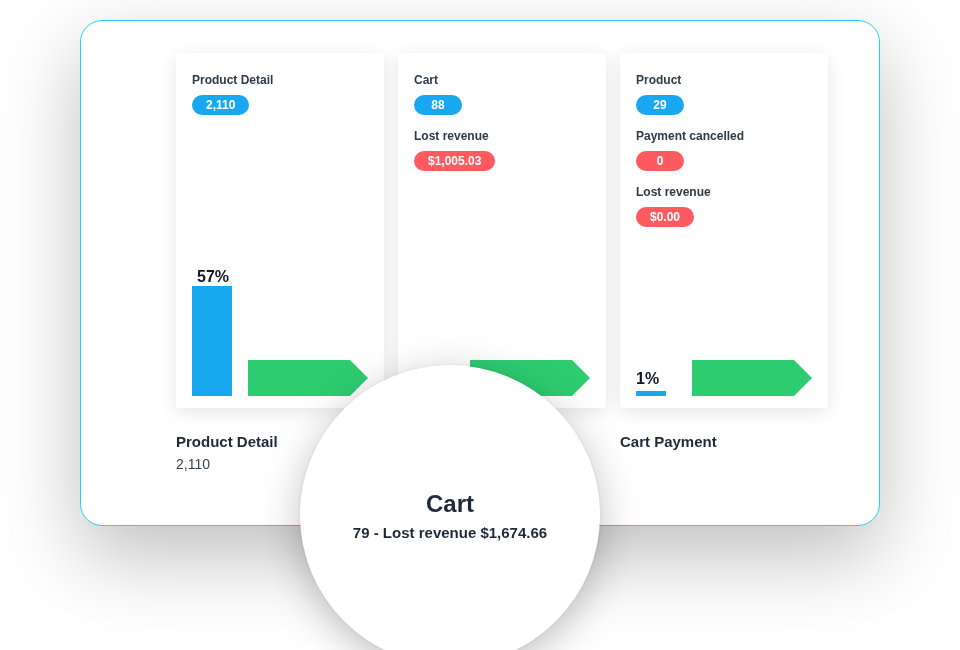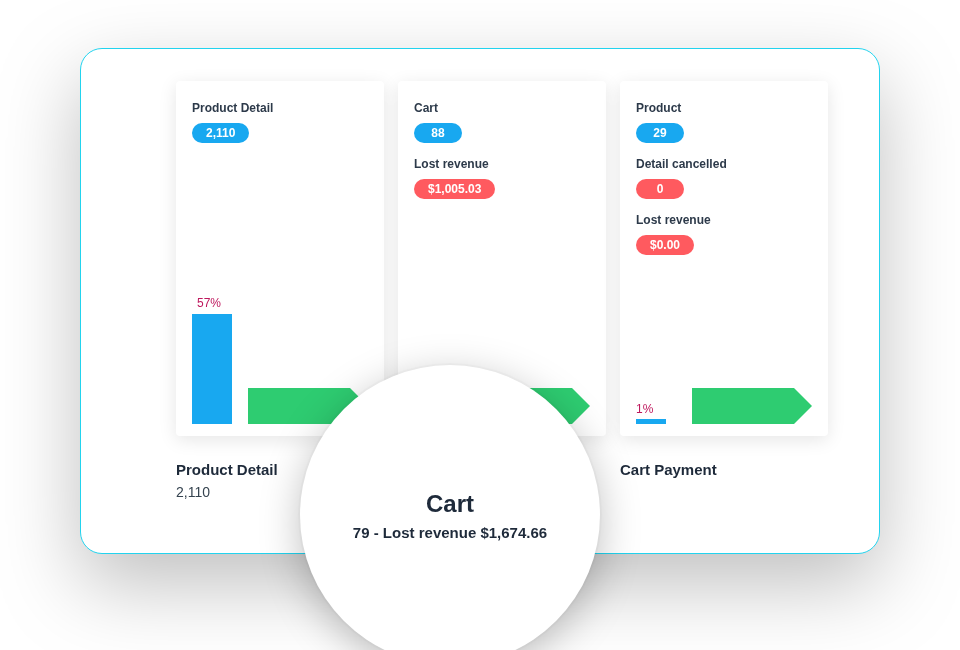--- a/index.html
+++ b/index.html
@@ -6,21 +6,21 @@
   body {
     width: 960px;
     height: 650px;
     font-family: -apple-system, BlinkMacSystemFont, "Segoe UI", Arial, sans-serif;
     background: #fff;
     position: relative;
   }
   .frame {
     position: absolute;
     left: 80px;
-    top: 48px;
+    top: 20px;
     width: 800px;
     height: 506px;
     border: 1px solid #22d3ee;
     border-radius: 22px;
     background: #fff;
     overflow: visible;
     filter: drop-shadow(0 30px 40px rgba(0,0,0,0.25));
   }
   .cards-row {
     position: absolute;
@@ -60,23 +60,23 @@
   .badge-red  { background: #ff5a5f; }
   .stat-block { margin-top: 14px; }
 
   .bar-area {
     position: absolute;
     left: 16px; right: 16px; bottom: 12px;
     height: 110px;
   }
   .bar-label {
     position: absolute;
-    font-size: 12px;
-    font-weight: 400;
-    color: #be185d;
+    font-size: 16px;
+    font-weight: 700;
+    color: #0f172a;
   }
   .bar {
     position: absolute;
     bottom: 0;
     left: 0;
     width: 40px;
     background: #18a8f0;
   }
   .arrow {
     position: absolute;
@@ -183,21 +183,21 @@
           <div class="arrow-body"></div>
             <div class="arrow-head"></div>
         </div>
       </div>
     </div>
 
     <div class="card">
       <div class="card-title">Product</div>
       <span class="badge badge-blue">29</span>
       <div class="stat-block">
-        <div class="card-title">Detail cancelled</div>
+        <div class="card-title">Payment cancelled</div>
         <span class="badge badge-red">0</span>
       </div>
       <div class="stat-block">
         <div class="card-title">Lost revenue</div>
         <span class="badge badge-red">$0.00</span>
       </div>
       <div class="bar-area">
         <div class="bar-label" style="left:0;bottom:8px;">1%</div>
         <div class="bar" style="height:5px;width:30px;"></div>
         <div class="arrow">

